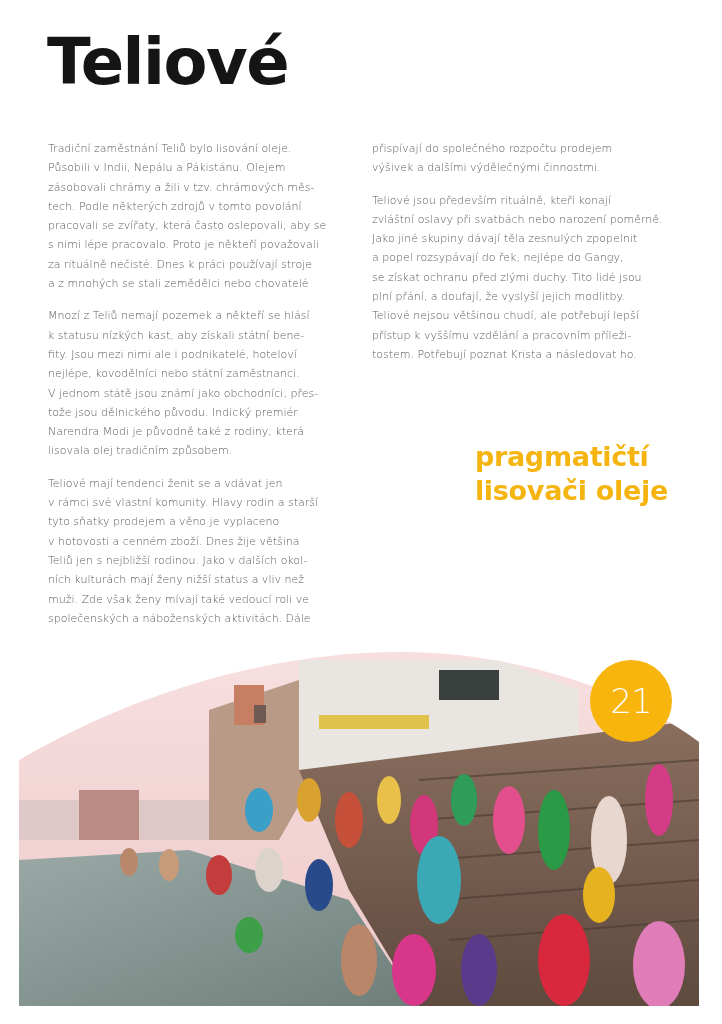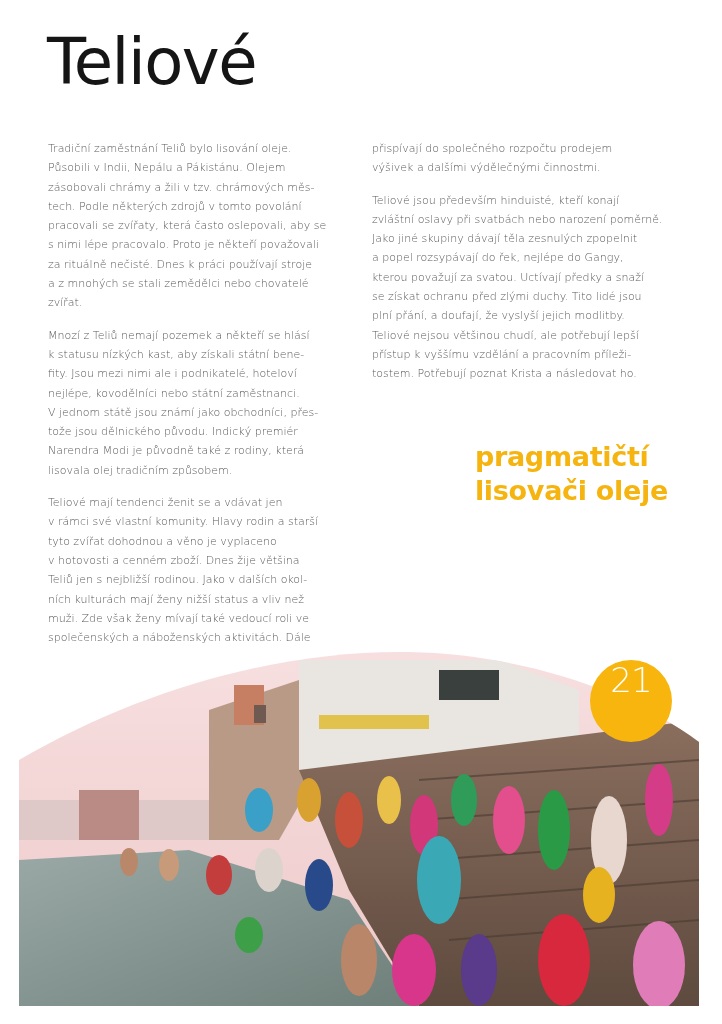--- a/index.html
+++ b/index.html
@@ -1,89 +1,87 @@
 <!DOCTYPE html>
 <html><head>
   <meta charset="utf-8">
   <style>
     html, body { margin: 0; padding: 0; background: #ffffff; }
     body { width: 722px; height: 1024px; position: relative; overflow: hidden; font-family: "DejaVu Sans", sans-serif; }
     .title {
       position: absolute; left: 47px; top: 30px;
-      font-family: "DejaVu Sans", sans-serif; font-weight: 400;
+      font-family: "DejaVu Sans", sans-serif; font-weight: 700;
       font-size: 64px; letter-spacing: -1.5px; color: #151515; line-height: 1;
     }
     .col { position: absolute; top: 139px; font-size: 11px; line-height: 19.3px; color: #5a5a5a; font-family: "DejaVu Sans", sans-serif; font-weight: 300; }
     .col p { margin: 0 0 13px 0; }
     .col-left { left: 48px; width: 310px; }
     .col-right { left: 372px; width: 312px; }
     .line { display: block; white-space: nowrap; }
     .pullquote {
       position: absolute; right: 54px; top: 440px; 
       color: #f5b40f; font-weight: 700; font-size: 27px; line-height: 34px;
       font-family: "DejaVu Sans", sans-serif; letter-spacing: -0.3px;
     }
     .photo-wrap { position: absolute; left: 19px; top: 650px; width: 680px; height: 356px; }
     .photo-wrap svg { display: block; }
     .page-badge {
       position: absolute; left: 590px; top: 660px; width: 82px; height: 82px; border-radius: 50%;
-      background: #f7b50e; color: #ffffff; display: flex; justify-content: center;
+      background: #f7b50e; color: #ffffff; display: flex; align-items: center; justify-content: center;
       font-family: "DejaVu Sans", sans-serif; font-weight: 300; font-size: 34px; letter-spacing: -1px;
     }
   </style>
 </head>
 <body>
 
 <div class="title">Teliové</div>
 
 <div class="col col-left">
   <p>
     <span class="line">Tradiční zaměstnání Teliů bylo lisování oleje.</span>
     <span class="line">Působili v Indii, Nepálu a Pákistánu. Olejem</span>
     <span class="line">zásobovali chrámy a žili v tzv. chrámových měs-</span>
     <span class="line">tech. Podle některých zdrojů v tomto povolání</span>
     <span class="line">pracovali se zvířaty, která často oslepovali, aby se</span>
     <span class="line">s nimi lépe pracovalo. Proto je někteří považovali</span>
     <span class="line">za rituálně nečisté. Dnes k práci používají stroje</span>
     <span class="line">a z mnohých se stali zemědělci nebo chovatelé</span>
-    <span class="line">zvířat.</span>
   </p>
   <p>
     <span class="line">Mnozí z Teliů nemají pozemek a někteří se hlásí</span>
     <span class="line">k statusu nízkých kast, aby získali státní bene-</span>
     <span class="line">fity. Jsou mezi nimi ale i podnikatelé, hoteloví</span>
     <span class="line">nejlépe, kovodělníci nebo státní zaměstnanci.</span>
     <span class="line">V jednom státě jsou známí jako obchodníci, přes-</span>
     <span class="line">tože jsou dělnického původu. Indický premiér</span>
     <span class="line">Narendra Modi je původně také z rodiny, která</span>
     <span class="line">lisovala olej tradičním způsobem.</span>
   </p>
   <p>
     <span class="line">Teliové mají tendenci ženit se a vdávat jen</span>
     <span class="line">v rámci své vlastní komunity. Hlavy rodin a starší</span>
-    <span class="line">tyto zvířat dohodnou a věno je vyplaceno</span>
+    <span class="line">tyto sňatky prodejem a věno je vyplaceno</span>
     <span class="line">v hotovosti a cenném zboží. Dnes žije většina</span>
     <span class="line">Teliů jen s nejbližší rodinou. Jako v dalších okol-</span>
     <span class="line">ních kulturách mají ženy nižší status a vliv než</span>
     <span class="line">muži. Zde však ženy mívají také vedoucí roli ve</span>
     <span class="line">společenských a náboženských aktivitách. Dále</span>
   </p>
 </div>
 
 <div class="col col-right">
   <p>
     <span class="line">přispívají do společného rozpočtu prodejem</span>
     <span class="line">výšivek a dalšími výdělečnými činnostmi.</span>
   </p>
   <p>
-    <span class="line">Teliové jsou především hinduisté, kteří konají</span>
+    <span class="line">Teliové jsou především rituálně, kteří konají</span>
     <span class="line">zvláštní oslavy při svatbách nebo narození poměrně.</span>
     <span class="line">Jako jiné skupiny dávají těla zesnulých zpopelnit</span>
     <span class="line">a popel rozsypávají do řek, nejlépe do Gangy,</span>
-    <span class="line">kterou považují za svatou. Uctívají předky a snaží</span>
     <span class="line">se získat ochranu před zlými duchy. Tito lidé jsou</span>
     <span class="line">plní přání, a doufají, že vyslyší jejich modlitby.</span>
     <span class="line">Teliové nejsou většinou chudí, ale potřebují lepší</span>
     <span class="line">přístup k vyššímu vzdělání a pracovním příleži-</span>
     <span class="line">tostem. Potřebují poznat Krista a následovat ho.</span>
   </p>
 </div>
 
 <div class="pullquote">
   <span class="line">pragmatičtí</span>

